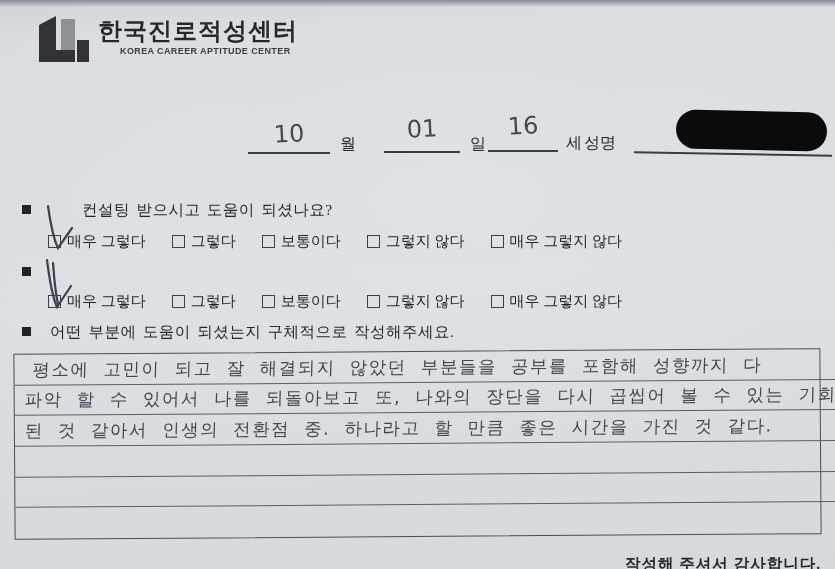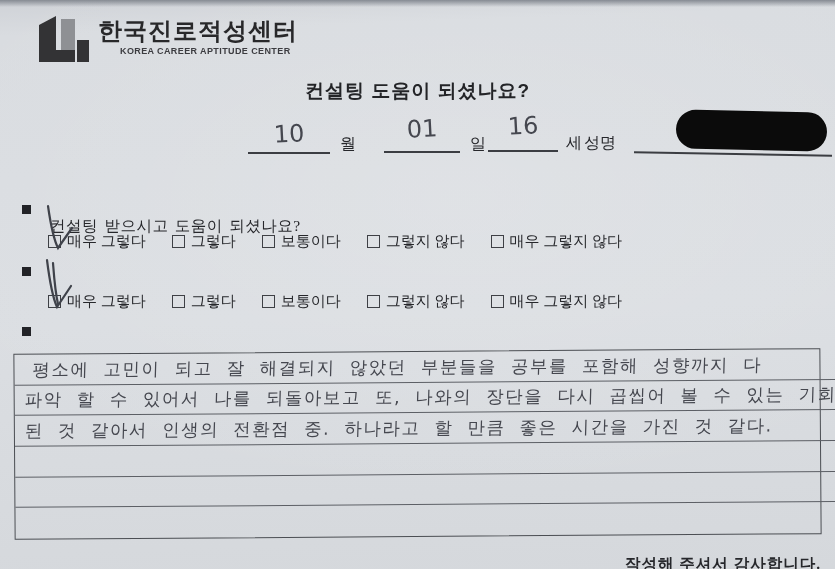--- a/index.html
+++ b/index.html
@@ -63,40 +63,39 @@
 
   <svg class="abs logo-icon checksvg" width="54" height="50" viewBox="0 0 54 50">
     <polygon points="3,13 20,4 20,50 3,50" fill="#333335" stroke="none"></polygon>
     <rect x="3" y="38" width="36" height="12" fill="#333335"></rect>
     <rect x="25" y="7" width="14" height="31" fill="#8e9094"></rect>
     <rect x="41" y="28" width="12" height="22" fill="#333335"></rect>
   </svg>
   <div class="abs logo-kr">한국진로적성센터</div>
   <div class="abs logo-en">KOREA CAREER APTITUDE CENTER</div>
 
-  <div class="abs title">컨설팅 도움이 되셨나요?</div>
 
   <div class="abs hand hval" style="left:250px;top:120px;width:78px;">10</div>
   <div class="abs u" style="left:248px;top:152px;width:82px;"></div>
   <div class="abs dlabel" style="left:340px;top:134px;">월</div>
 
   <div class="abs hand hval" style="left:386px;top:115px;width:72px;">01</div>
   <div class="abs u" style="left:384px;top:151px;width:76px;"></div>
   <div class="abs dlabel" style="left:470px;top:134px;">일</div>
 
   <div class="abs hand hval" style="left:490px;top:112px;width:66px;">16</div>
   <div class="abs u" style="left:488px;top:150px;width:70px;"></div>
   <div class="abs dlabel" style="left:566px;top:133px;">세</div>
 
   <div class="abs dlabel" style="left:584px;top:133px;">성명</div>
   <div class="abs u" style="left:634px;top:153px;width:198px;transform:rotate(1deg);"></div>
   <div class="abs redaction" style="left:676px;top:111px;width:151px;height:39px;"></div>
 
   <div class="abs bullet" style="left:22px;top:205px;"></div>
-  <div class="abs qtext" style="left:50px;top:216px;">컨설팅 받으시고 도움이 되셨나요?</div>
+  <div class="abs qtext" style="left:50px;top:200px;padding-left:32px;">컨설팅 받으시고 도움이 되셨나요?</div>
   <div class="abs opts" style="left:48px;top:232px;">
     <span class="opt">
       <span class="cb"></span>
       <span class="olabel">매우 그렇다</span>
     </span>
     <span class="opt">
       <span class="cb"></span>
       <span class="olabel">그렇다</span>
     </span>
     <span class="opt">
@@ -138,20 +137,21 @@
       <span class="cb"></span>
       <span class="olabel">매우 그렇지 않다</span>
     </span>
   </div>
   <svg class="abs checksvg" style="left:40px;top:258px;" width="36" height="58" viewBox="0 0 36 58">
     <path d="M7,2 C9,18 12,38 17,49 L31,28"></path>
     <path d="M13,5 C14,18 15,33 18,46"></path>
   </svg>
 
   <div class="abs bullet" style="left:22px;top:327px;"></div>
+  <div class="abs qtext" style="left:50px;top:322px;">어떤 부분에 도움이 되셨는지 구체적으로 작성해주세요.</div>
 
   <div class="abs essay">
     <div class="erow first">
       <span class="hand">평소에 고민이 되고 잘 해결되지 않았던 부분들을 공부를 포함해 성향까지 다</span>
     </div>
     <div class="erow">
       <span class="hand">파악 할 수 있어서 나를 되돌아보고 또, 나와의 장단을 다시 곱씹어 볼 수 있는 기회가</span>
     </div>
     <div class="erow">
       <span class="hand">된 것 같아서 인생의 전환점 중. 하나라고 할 만큼 좋은 시간을 가진 것 같다.</span>

